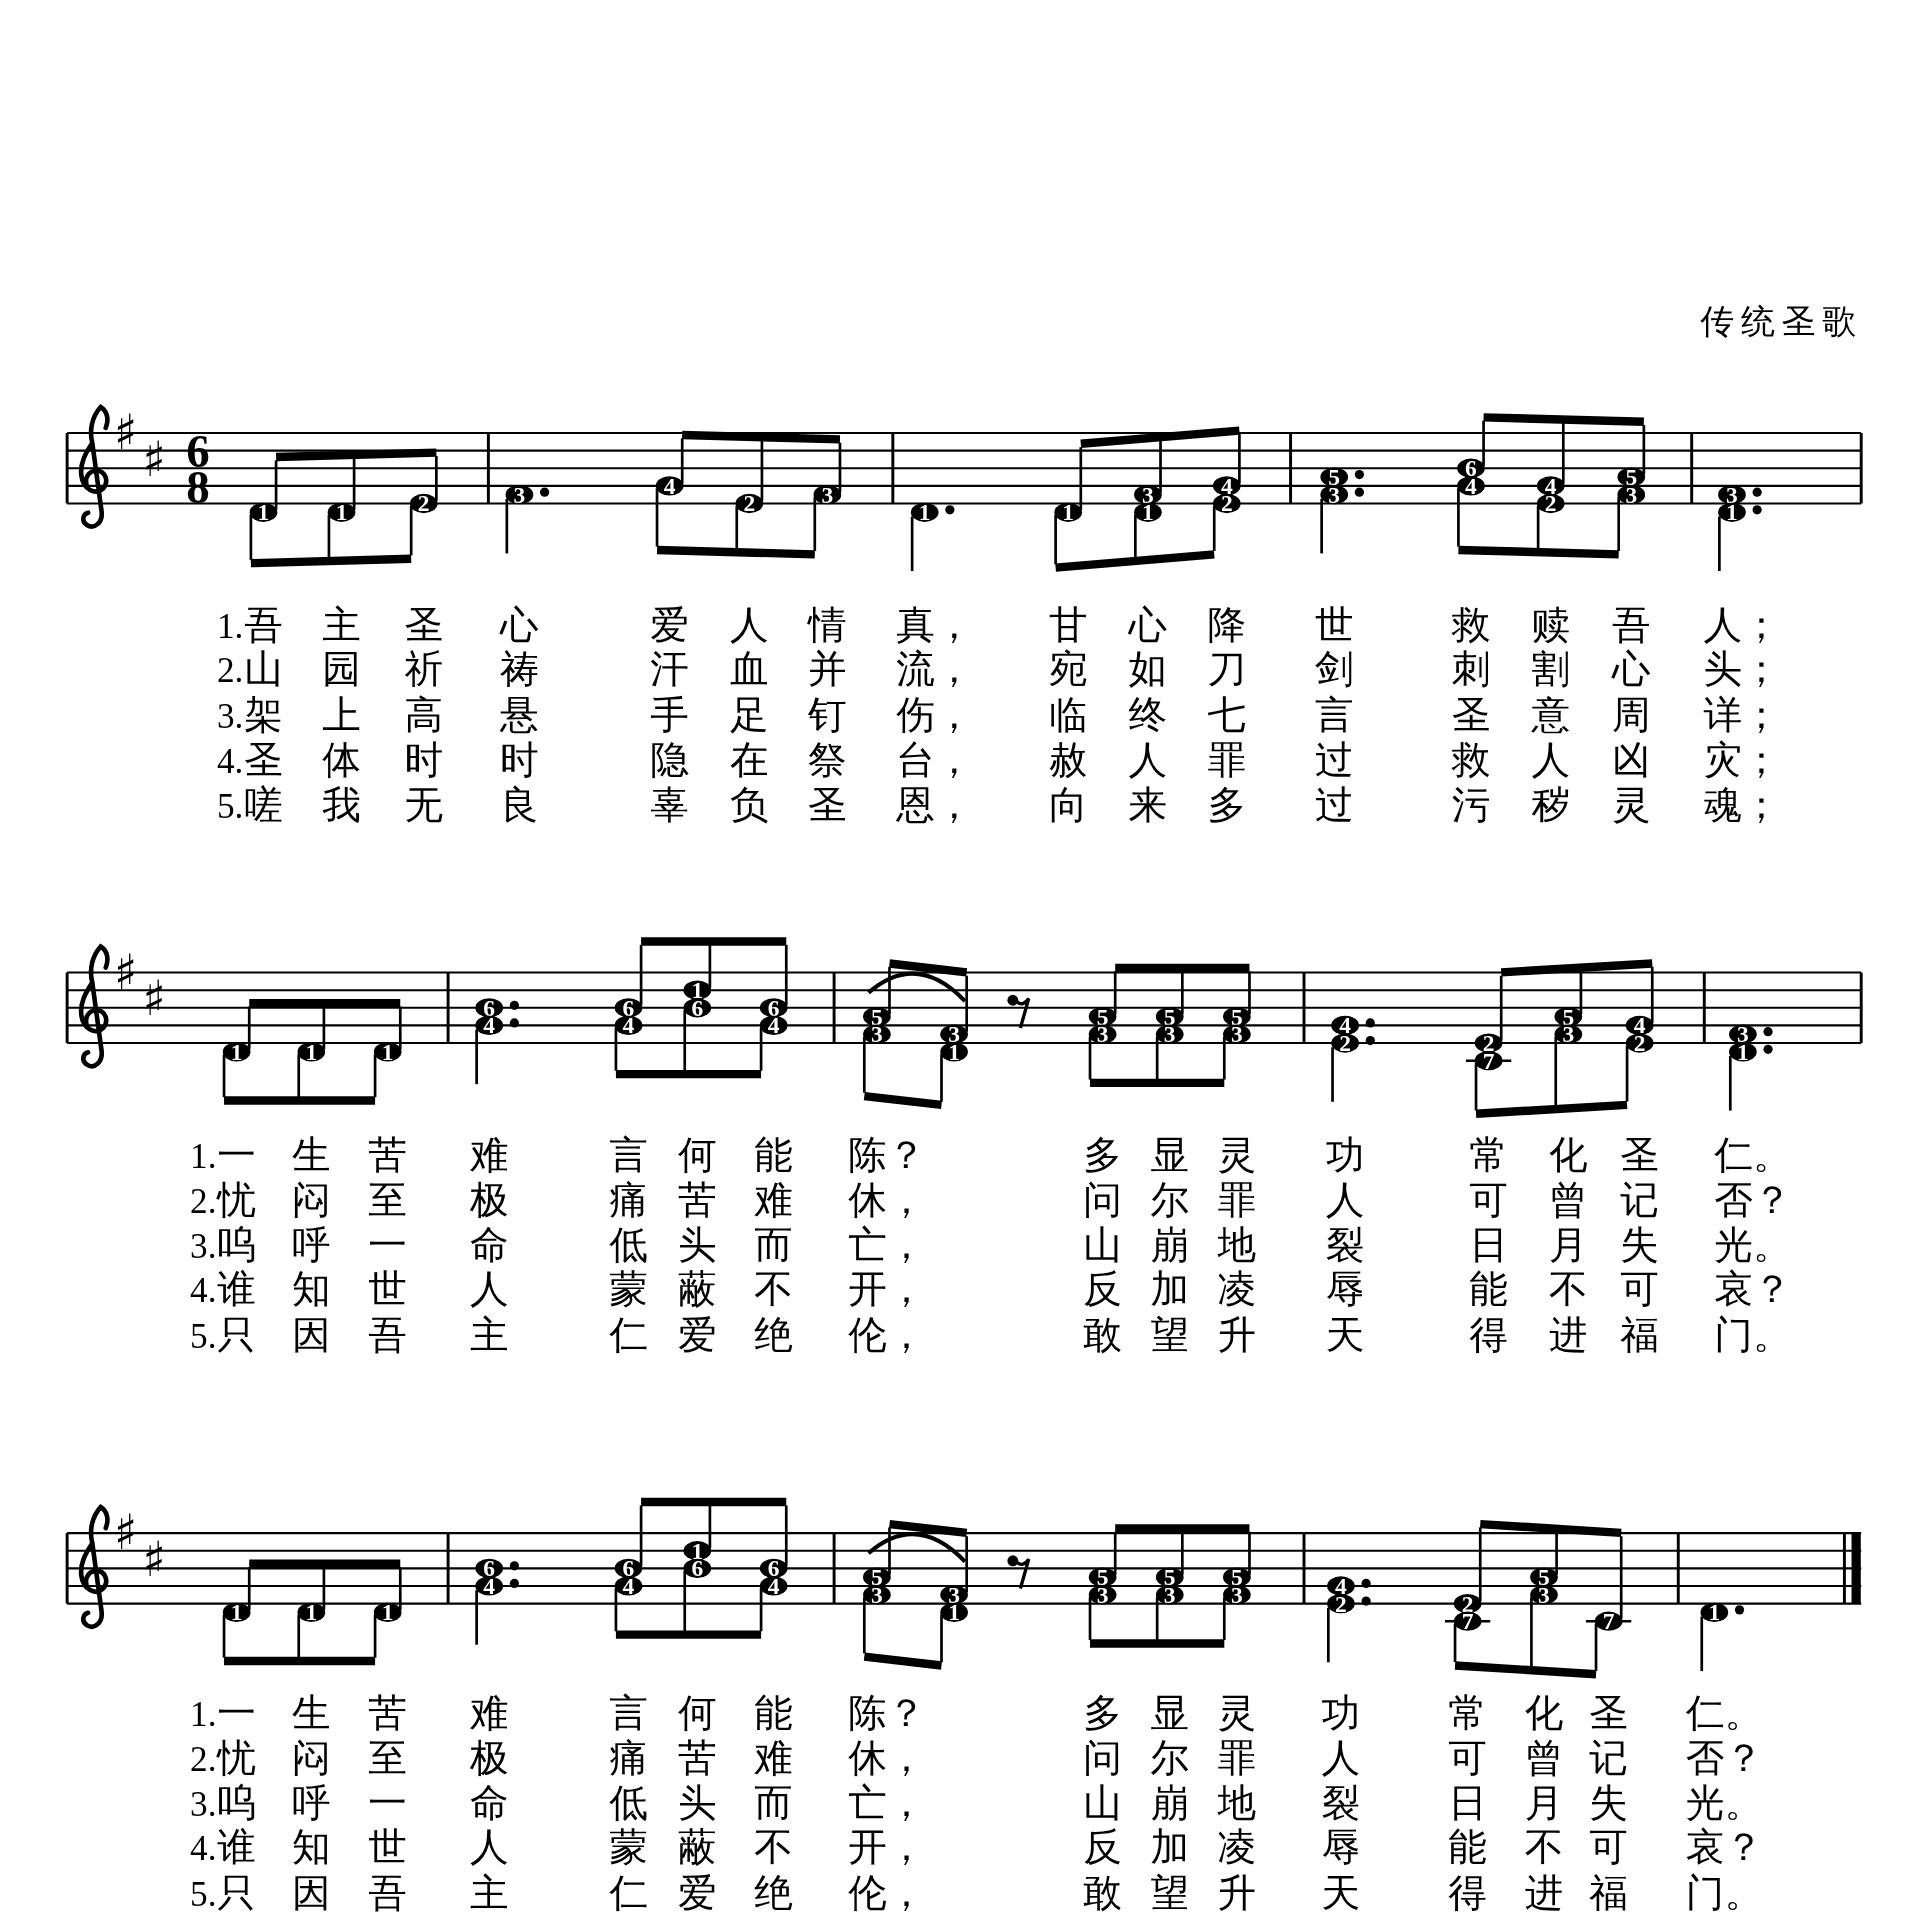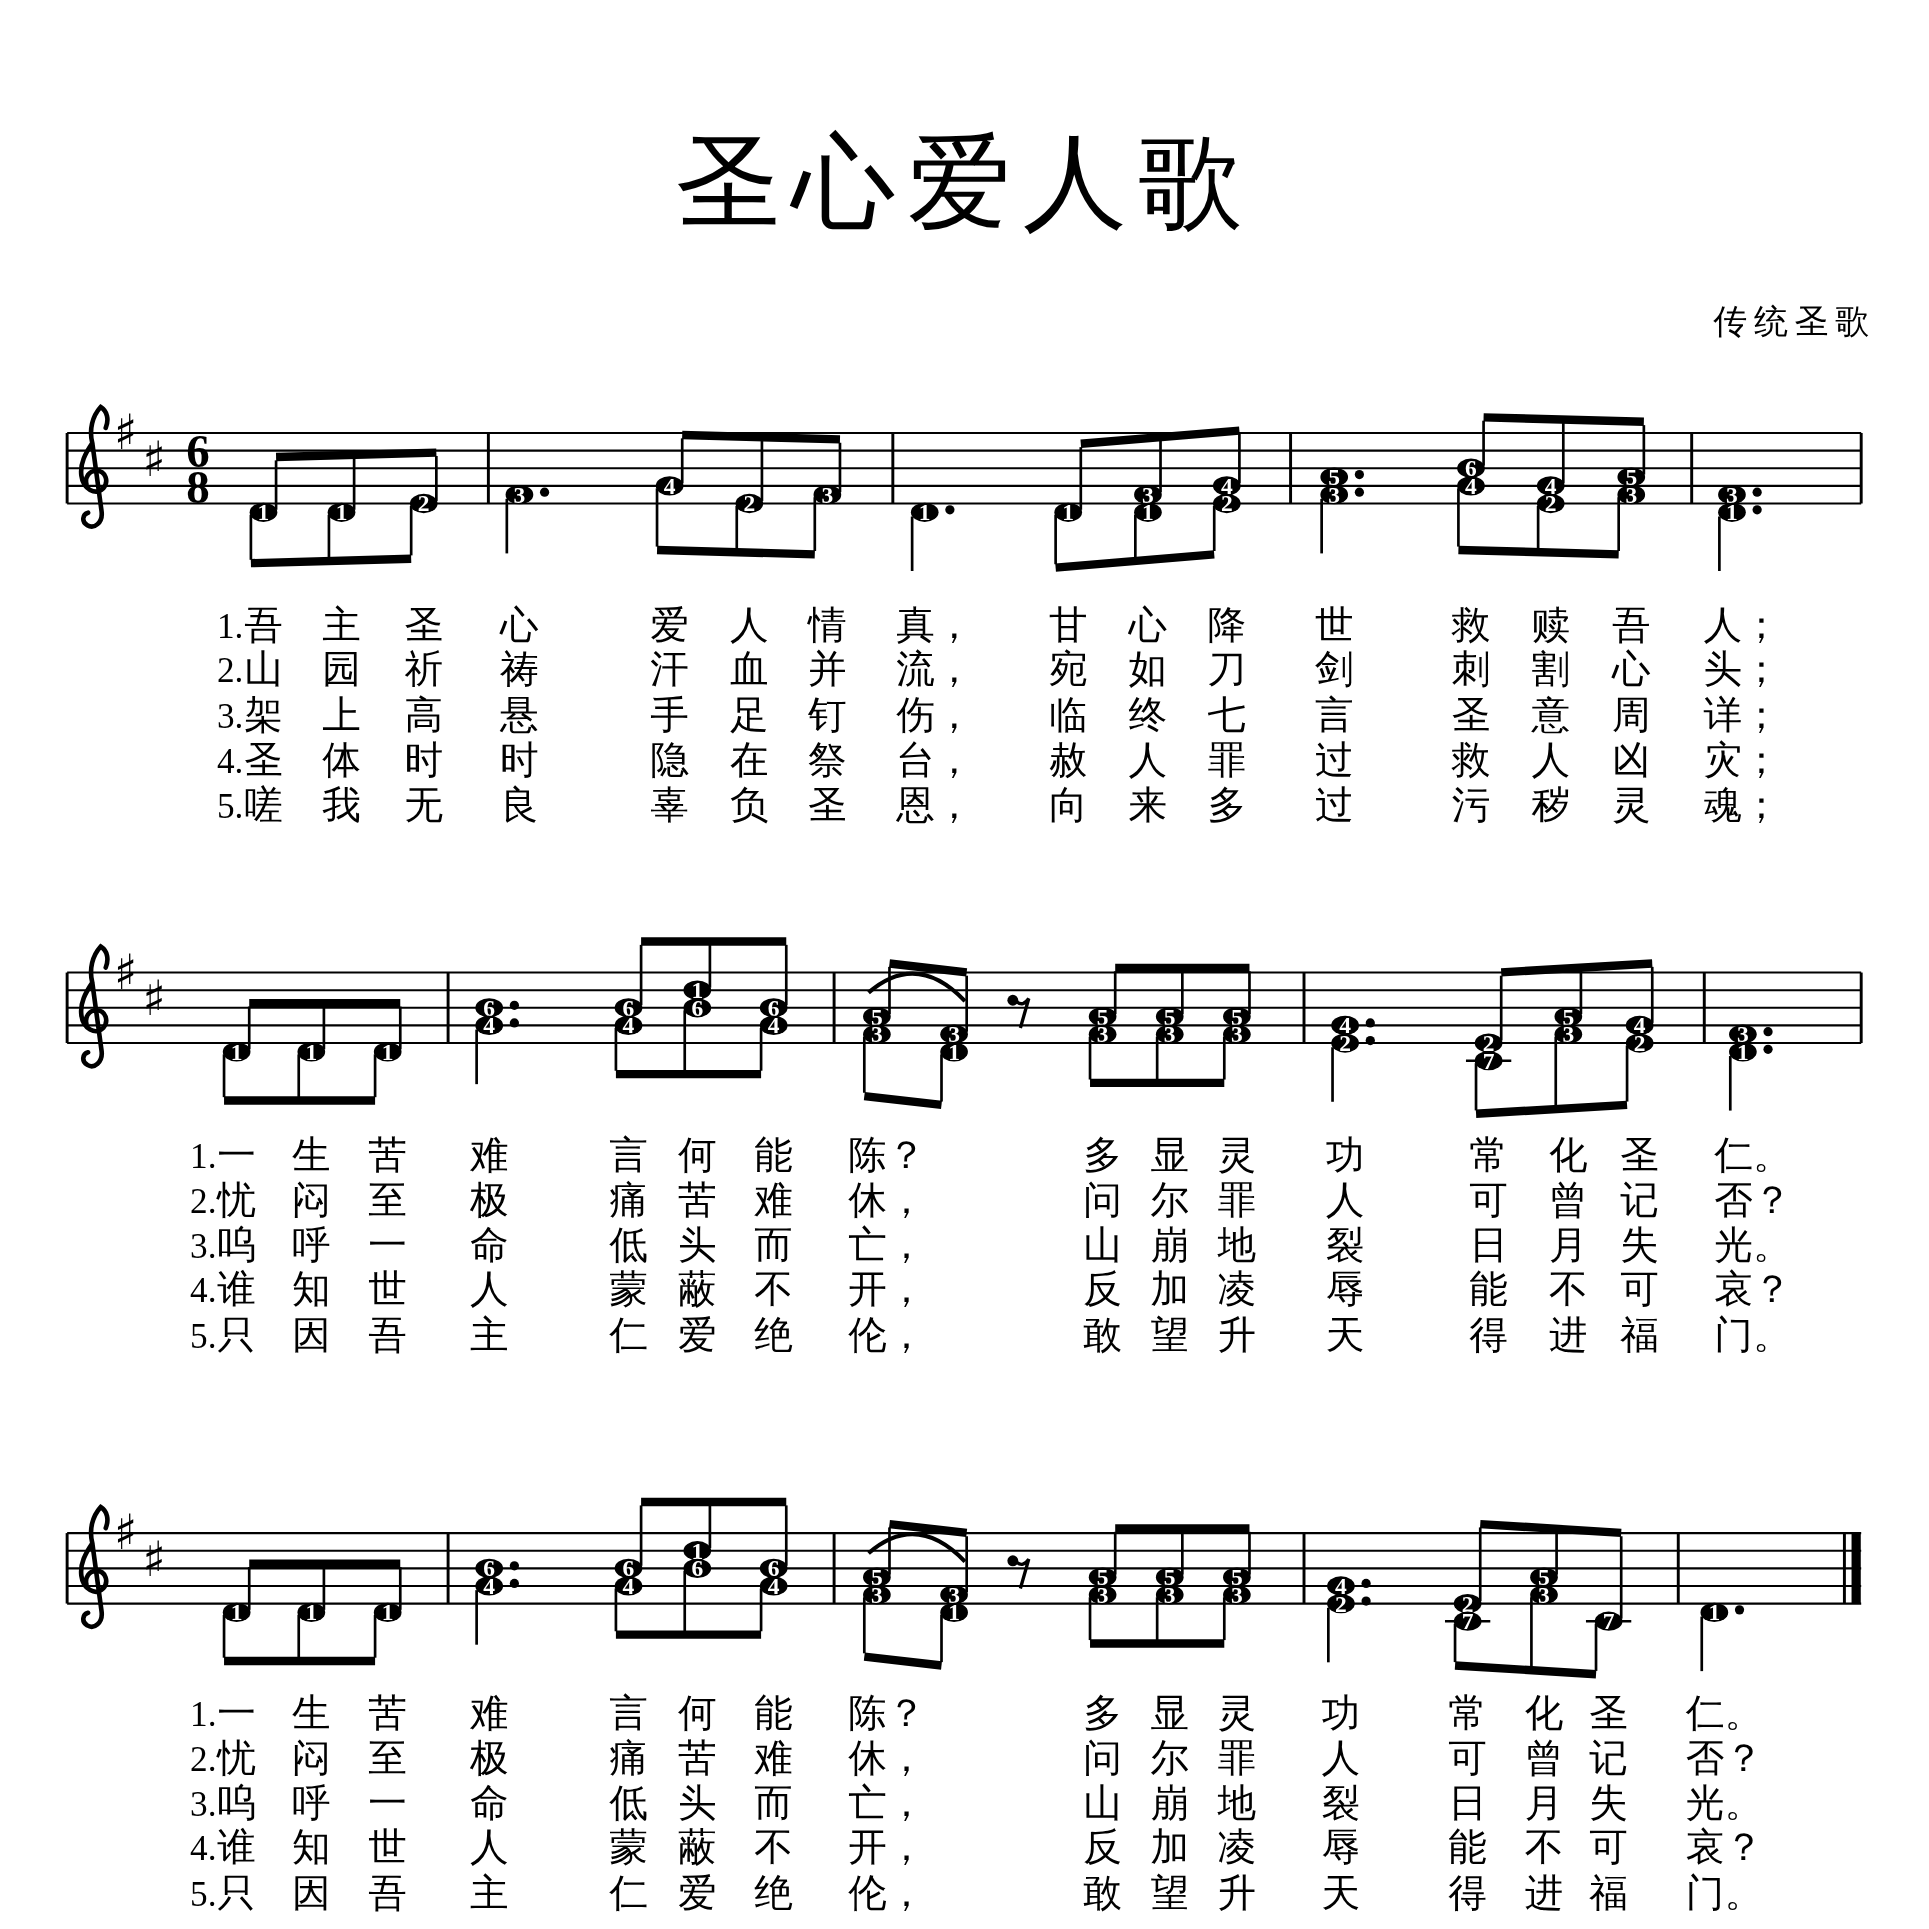--- a/index.html
+++ b/index.html
@@ -1,27 +1,26 @@
 <!DOCTYPE html>
 <html style="font-size:13.4px"><head>
 <meta charset="utf-8">
 <style>
   html,body{margin:0;padding:0;background:#ffffff;}
   .page{position:relative;width:1930px;height:1930px;background:#ffffff;overflow:hidden;color:#000;}
   .title{position:absolute;top:44px;left:0;width:100%;text-align:center;
          font-family:"Liberation Serif",serif;font-size:104px;font-weight:400;letter-spacing:11.7px;white-space:nowrap;}
-  .attribution{position:absolute;top:299px;right:54px;
+  .attribution{position:absolute;top:299px;right:67px;
          font-family:"Liberation Serif",serif;font-size:34px;font-weight:400;letter-spacing:6.7px;white-space:nowrap;}
   #score{position:absolute;top:0;left:0;}
 </style>
 </head>
 <body>
 
 <div class="page">
-  <h1 class="title">圣心爱人歌</h1>
   <div class="attribution">传统圣歌</div>
   <svg id="score" width="1930" height="1930" viewBox="0 0 2300 2300" xmlns="http://www.w3.org/2000/svg">
       <g transform="translate(0,516)">
         <line x1="80" y1="0" x2="2218" y2="0" stroke="#000" stroke-width="2.5"></line>
         <line x1="80" y1="21" x2="2218" y2="21" stroke="#000" stroke-width="2.5"></line>
         <line x1="80" y1="42" x2="2218" y2="42" stroke="#000" stroke-width="2.5"></line>
         <line x1="80" y1="63" x2="2218" y2="63" stroke="#000" stroke-width="2.5"></line>
         <line x1="80" y1="84" x2="2218" y2="84" stroke="#000" stroke-width="2.5"></line>
         <path d="M 22 -6 C 26 -16 24 -26 16 -31 C 6 -20 2 -4 6 12 C -2 24 -9 36 -7 51 C -5 67 10 75 19 66 C 26 58 22 45 11 45 C 2 45 -3 53 -1 61 M 6 12 L 17 93 C 19 107 8 115 0 110 C -7 106 -6 97 1 95" transform="translate(104,0)" fill="none" stroke="#000" stroke-width="5.5" stroke-linecap="round"></path>
         <text x="150" y="19" fill="#000" font-size="58" text-anchor="middle" font-family="'DejaVu Sans', sans-serif" font-weight="normal">♯</text>

